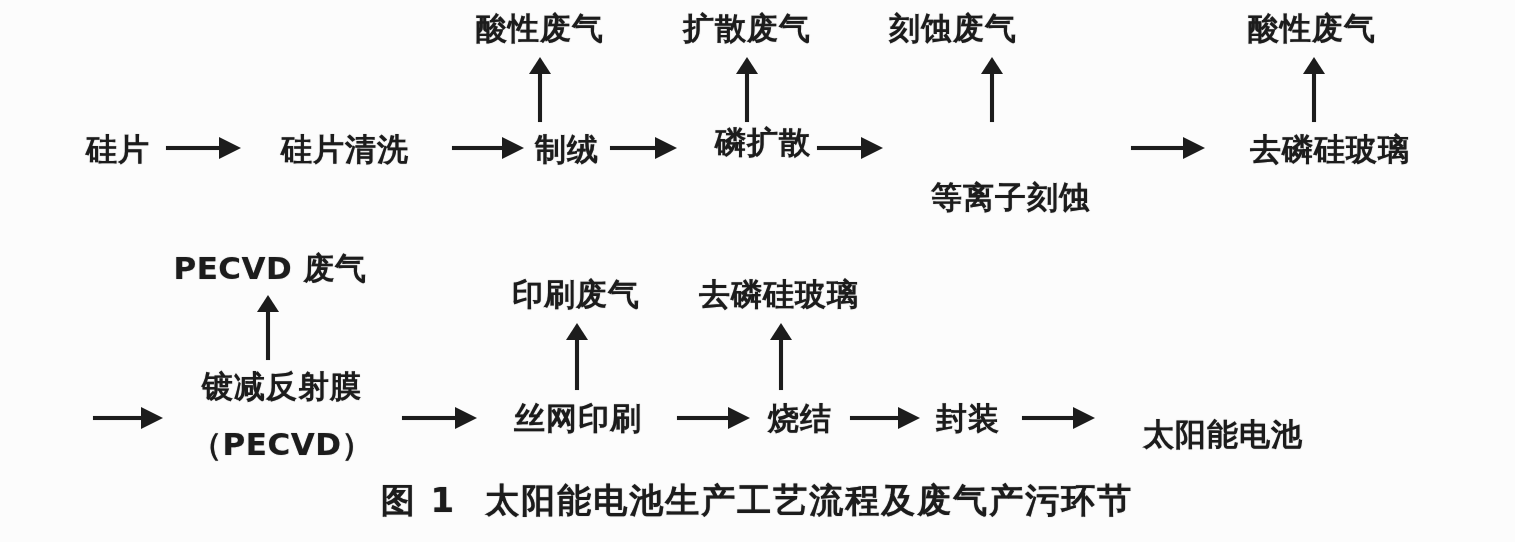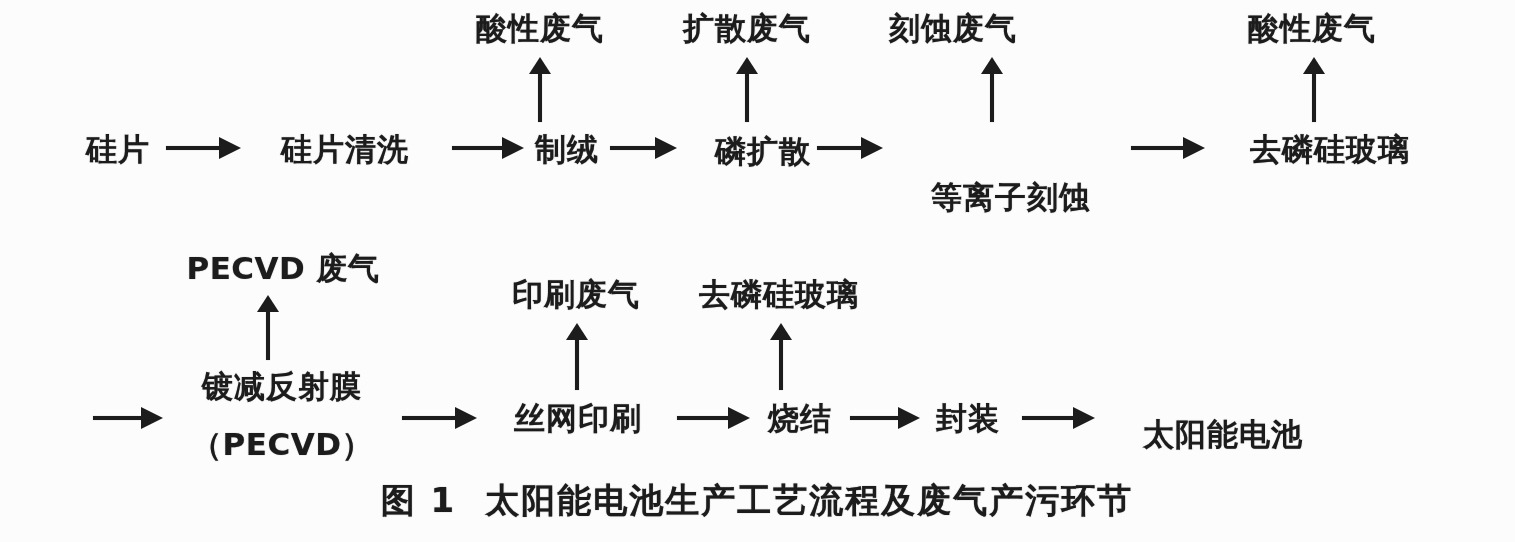--- a/index.html
+++ b/index.html
@@ -85,31 +85,31 @@
   <div class="txt" style="left:1312px; top:10px;">酸性废气</div>
 
   <div class="varrow" style="left:540px;  top:74px; height:48px;"></div>
   <div class="varrow" style="left:747px;  top:74px; height:48px;"></div>
   <div class="varrow" style="left:992px;  top:74px; height:48px;"></div>
   <div class="varrow" style="left:1314px; top:74px; height:48px;"></div>
 
   <div class="txt" style="left:118px;  top:131px;">硅片</div>
   <div class="txt" style="left:345px;  top:131px;">硅片清洗</div>
   <div class="txt" style="left:567px;  top:131px;">制绒</div>
-  <div class="txt" style="left:763px;  top:133px;">磷扩散</div>
+  <div class="txt" style="left:763px;  top:124px;">磷扩散</div>
   <div class="txt" style="left:1011px; top:131px;margin-top:48px;">等离子刻蚀</div>
   <div class="txt" style="left:1330px; top:131px;">去磷硅玻璃</div>
 
   <div class="harrow" style="left:166px;  top:146px; width:53px;"></div>
   <div class="harrow" style="left:452px;  top:146px; width:50px;"></div>
   <div class="harrow" style="left:610px;  top:146px; width:45px;"></div>
   <div class="harrow" style="left:817px;  top:146px; width:44px;"></div>
   <div class="harrow" style="left:1131px; top:146px; width:52px;"></div>
 
-  <div class="txt small-latin" style="left:283px; top:250px;">PECVD 废气</div>
+  <div class="txt small-latin" style="left:270px; top:250px;">PECVD 废气</div>
   <div class="txt" style="left:576px; top:276px;">印刷废气</div>
   <div class="txt" style="left:779px; top:276px;">去磷硅玻璃</div>
 
   <div class="varrow" style="left:268px; top:312px; height:48px;"></div>
   <div class="varrow" style="left:577px; top:340px; height:50px;"></div>
   <div class="varrow" style="left:781px; top:340px; height:50px;"></div>
 
   <div class="txt" style="left:282px;  top:368px;">镀减反射膜</div>
   <div class="txt small-latin" style="left:282px;  top:426px;">（PECVD）</div>
   <div class="txt" style="left:578px;  top:400px;">丝网印刷</div>

